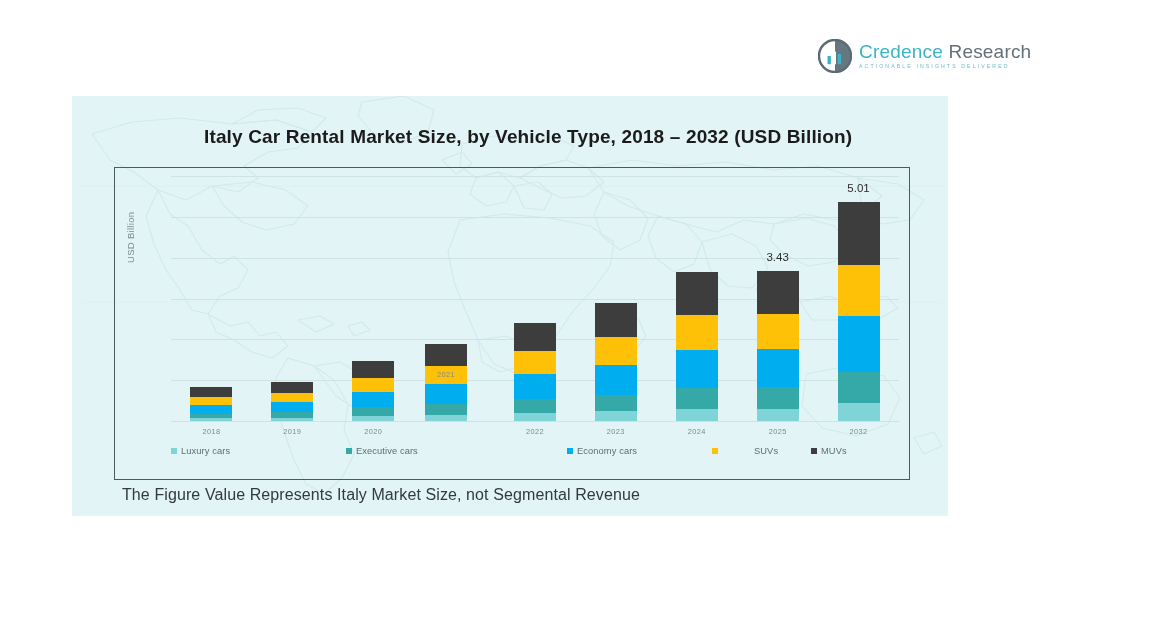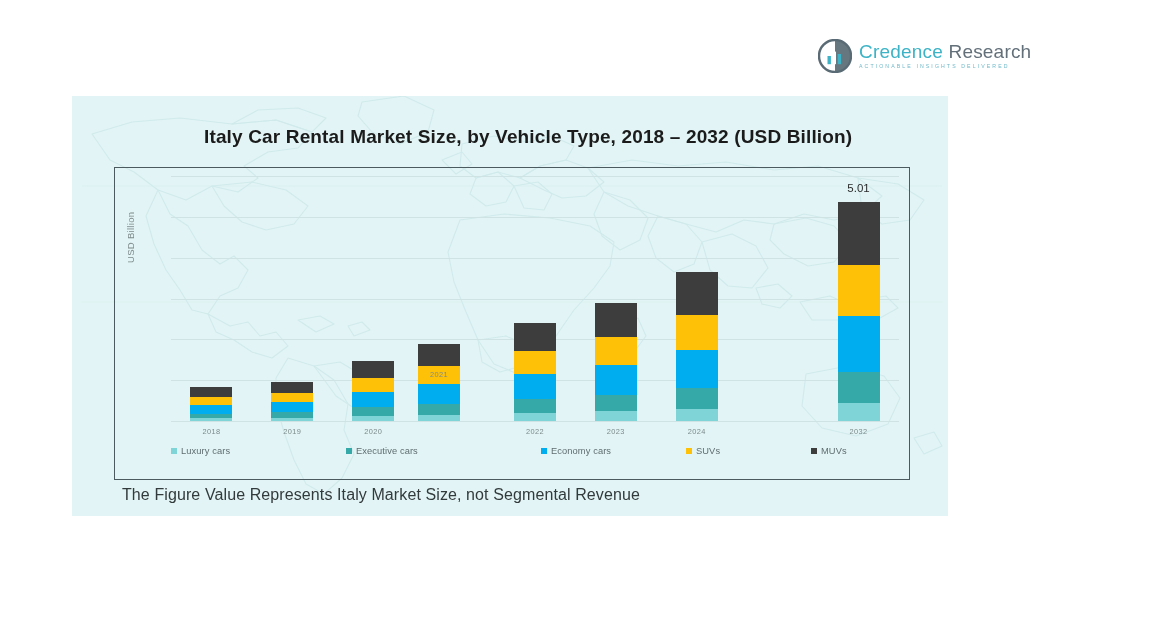--- a/index.html
+++ b/index.html
@@ -305,21 +305,21 @@
         <div class="bar-group" style="left: 181.222px; width: 42px; height: 245px;">
           <div class="bar" style="height: 60.375px;">
             <div class="seg" style="background: rgb(127, 212, 216); height: 7.97101%;"></div>
             <div class="seg" style="background: rgb(53, 168, 168); height: 14.4928%;"></div>
             <div class="seg" style="background: rgb(0, 174, 239); height: 25.3623%;"></div>
             <div class="seg" style="background: rgb(255, 193, 7); height: 23.1884%;"></div>
             <div class="seg" style="background: rgb(61, 61, 61); height: 28.9855%;"></div>
           </div>
           <div class="tick-label">2020</div>
         </div>
-        <div class="bar-group" style="left: 247px; width: 42px; height: 302px;">
+        <div class="bar-group" style="left: 254px; width: 42px; height: 302px;">
           <div class="bar" style="height: 77px;">
             <div class="seg" style="background: rgb(127, 212, 216); height: 7.95455%;"></div>
             <div class="seg" style="background: rgb(53, 168, 168); height: 14.2045%;"></div>
             <div class="seg" style="background: rgb(0, 174, 239); height: 25.5682%;"></div>
             <div class="seg" style="background: rgb(255, 193, 7); height: 23.2955%;"></div>
             <div class="seg" style="background: rgb(61, 61, 61); height: 28.9773%;"></div>
           </div>
           <div class="tick-label">2021</div>
         </div>
         <div class="bar-group" style="left: 343px; width: 42px; height: 245px;">
@@ -345,20 +345,31 @@
         <div class="bar-group" style="left: 504.778px; width: 42px; height: 245px;">
           <div class="bar" style="height: 148.75px;">
             <div class="seg" style="background: rgb(127, 212, 216); height: 8.23529%;"></div>
             <div class="seg" style="background: rgb(53, 168, 168); height: 14.1176%;"></div>
             <div class="seg" style="background: rgb(0, 174, 239); height: 25.5882%;"></div>
             <div class="seg" style="background: rgb(255, 193, 7); height: 23.2353%;"></div>
             <div class="seg" style="background: rgb(61, 61, 61); height: 28.8235%;"></div>
           </div>
           <div class="tick-label">2024</div>
         </div>
+        <div class="bar-group" style="left: 585.667px; width: 42px; height: 245px;">
+          <div class="bar" style="height: 150.062px;">
+            <div class="seg" style="background: rgb(127, 212, 216); height: 9.91254%;"></div>
+            <div class="seg" style="background: rgb(53, 168, 168); height: 16.9096%;"></div>
+            <div class="seg" style="background: rgb(0, 174, 239); height: 30.6122%;"></div>
+            <div class="seg" style="background: rgb(255, 193, 7); height: 27.9883%;"></div>
+            <div class="seg" style="background: rgb(61, 61, 61); height: 34.4023%;"></div>
+          </div>
+          <div class="bar-value" style="bottom: 158.062px;">3.43</div>
+          <div class="tick-label">2025</div>
+        </div>
         <div class="bar-group" style="left: 666.556px; width: 42px; height: 245px;">
           <div class="bar" style="height: 219.188px;">
             <div class="seg" style="background: rgb(127, 212, 216); height: 9.98004%;"></div>
             <div class="seg" style="background: rgb(53, 168, 168); height: 16.9661%;"></div>
             <div class="seg" style="background: rgb(0, 174, 239); height: 30.5389%;"></div>
             <div class="seg" style="background: rgb(255, 193, 7); height: 27.9441%;"></div>
             <div class="seg" style="background: rgb(61, 61, 61); height: 34.5309%;"></div>
           </div>
           <div class="bar-value" style="bottom: 227.188px;">5.01</div>
           <div class="tick-label">2032</div>
@@ -368,25 +379,25 @@
     <div id="legend">
 
     <div class="legend-item" style="left: 0px; justify-content: center;">
           <span class="legend-swatch" style="background: rgb(127, 212, 216);"></span>
           <span class="legend-label">Luxury cars</span>
         </div>
         <div class="legend-item" style="left: 175px;">
           <span class="legend-swatch" style="background: rgb(53, 168, 168);"></span>
           <span class="legend-label">Executive cars</span>
         </div>
-        <div class="legend-item" style="left: 338px; padding-left: 32px;">
+        <div class="legend-item" style="left: 364px; padding-left: 32px;">
           <span class="legend-swatch" style="background: rgb(0, 174, 239);"></span>
           <span class="legend-label">Economy cars</span>
         </div>
-        <div class="legend-item" style="left: 515px;">
+        <div class="legend-item" style="left: 541px; gap: 32px;">
           <span class="legend-swatch" style="background: rgb(255, 193, 7);"></span>
           <span class="legend-label">SUVs</span>
         </div>
         <div class="legend-item" style="left: 640px;">
           <span class="legend-swatch" style="background: rgb(61, 61, 61);"></span>
           <span class="legend-label">MUVs</span>
         </div>
       </div>
   </div>
 

